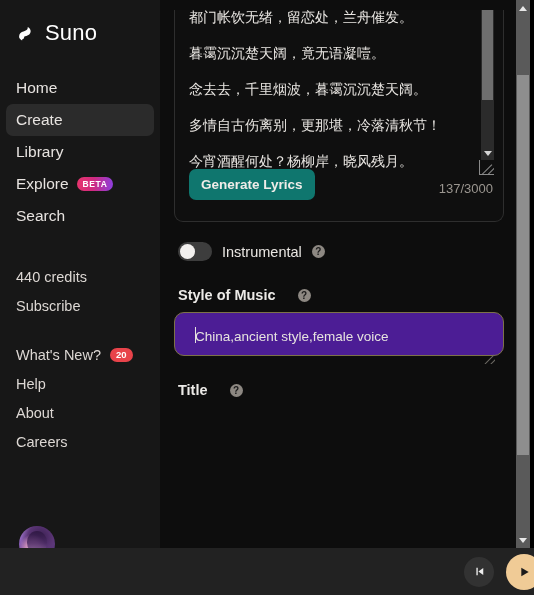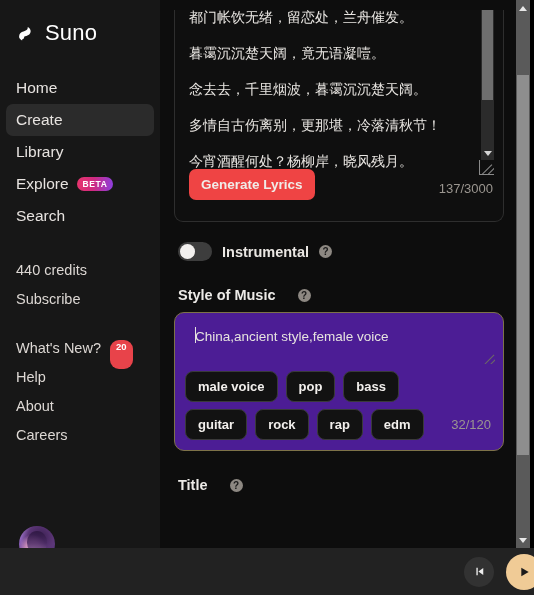--- a/index.html
+++ b/index.html
@@ -30,21 +30,21 @@
   .nav-item + .nav-item { margin-top: 0px; }
   .nav-item.active { background: #2b2b2b; }
   .beta-badge {
     font-size: 8.5px; font-weight: 700; color: #fff; letter-spacing: .6px;
     padding: 2px 6px 2.5px; border-radius: 9px;
     background: linear-gradient(95deg, #e8356d 0%, #d02a7f 45%, #8b3fe0 100%);
   }
 
   .sidebar-lower { margin-top: 30px; padding: 0 6px; }
   .sub-item {
-    display: flex; gap: 9px;
+    display: flex; align-items: center; gap: 9px;
     height: 29px; padding: 0 10px; color: #ddd8d4; font-size: 14.5px;
     border-radius: 7px; cursor: pointer;
   }
   .count-badge {
     font-size: 9.5px; font-weight: 700; color: #fff;
     background: #e8434a; border-radius: 9px; padding: 2px 6px 2.5px;
     line-height: 1;
   }
   .gap-block { height: 20px; }
 
@@ -86,21 +86,21 @@
     overflow: hidden;
   }
   .lyric-line {
     color: #e9e6e2; font-size: 14px; line-height: 1;
     margin-top: 22px; white-space: nowrap;
   }
   .lyric-line:first-child { margin-top: 0px; }
 
   .gen-lyrics-btn {
     position: absolute; left: 14px; bottom: 22px;
-    background: #ef4444; color: #f0ece8;
+    background: #0f766e; color: #f0ece8;
     font-size: 13.5px; font-weight: 700;
     padding: 8px 12px; border-radius: 7px; border: none; cursor: pointer;
   }
   .char-count {
     position: absolute; right: 10px; bottom: 26px;
     color: #9b9690; font-size: 13px;
   }
 
   
   .inner-scroll {
@@ -136,21 +136,21 @@
     display: flex; align-items: center; gap: 10px; margin-top: 20px; padding-left: 4px;
   }
   .toggle {
     width: 34px; height: 19px; border-radius: 11px; background: #3d3d3d;
     position: relative; cursor: pointer; flex: 0 0 auto;
   }
   .toggle-knob {
     position: absolute; left: 2px; top: 2px; width: 15px; height: 15px;
     border-radius: 50%; background: #f2f0ee;
   }
-  .row-label { color: #e9e6e2; font-size: 14.5px; font-weight: bold; }
+  .row-label { color: #e9e6e2; font-size: 14.5px; }
   .help-icon {
     width: 13px; height: 13px; border-radius: 50%;
     background: #8d8882; color: #1a1a1a;
     font-size: 10px; font-weight: 700; line-height: 13px; text-align: center;
     display: inline-block; cursor: pointer;
   }
 
   
   .section-label {
     display: flex; align-items: center; gap: 22px;
@@ -345,34 +345,20 @@
 
     <div class="style-card">
       <div>
         <span class="style-value">
           <span class="caret"></span>
           <span>China,ancient style,female voice</span>
         </span>
       </div>
       <div class="style-grip"></div>
 
-      <div class="chips">
-        <div class="chip-row">
-          <button class="chip">male voice</button>
-          <button class="chip">pop</button>
-          <button class="chip">bass</button>
-        </div>
-        <div class="chip-row">
-          <button class="chip">guitar</button>
-          <button class="chip">rock</button>
-          <button class="chip">rap</button>
-          <button class="chip">edm</button>
-          <span class="style-count">32/120</span>
-        </div>
-      </div>
     </div>
 
     <div class="section-label">
       <span>Title</span>
       <span class="help-icon">?</span>
     </div>
 
   </div>
 
   <div class="page-scroll">

